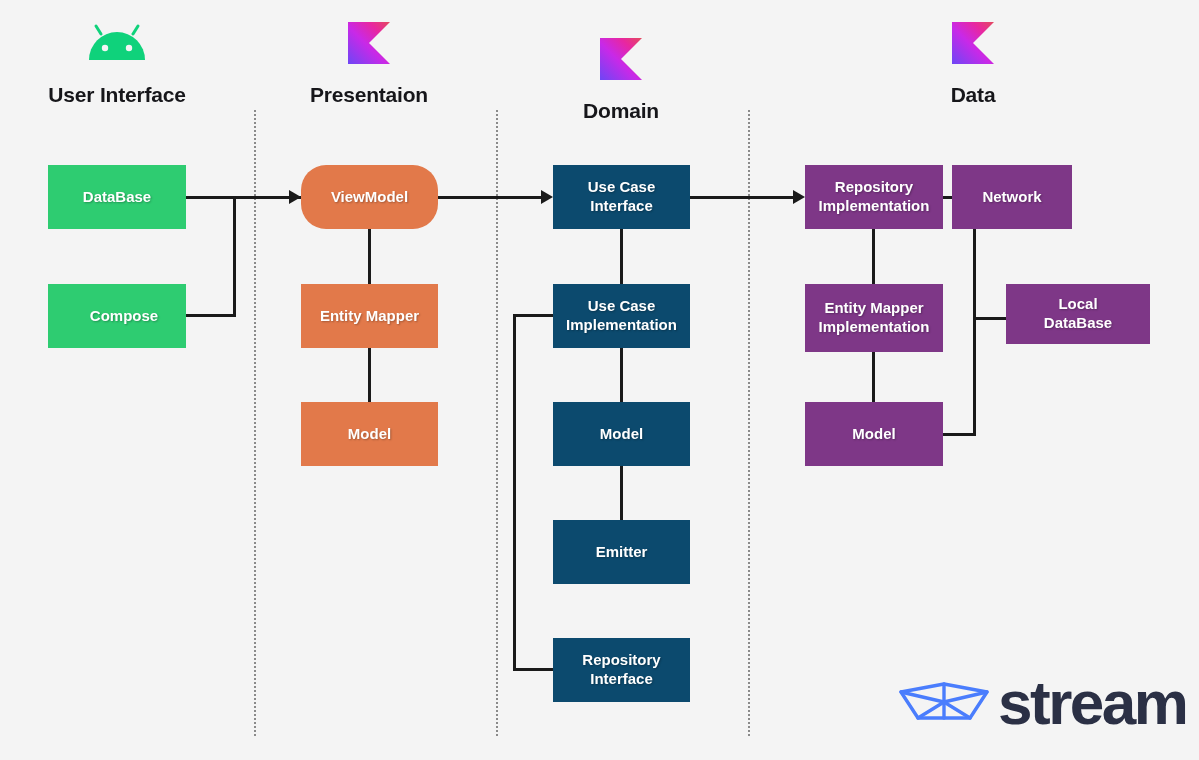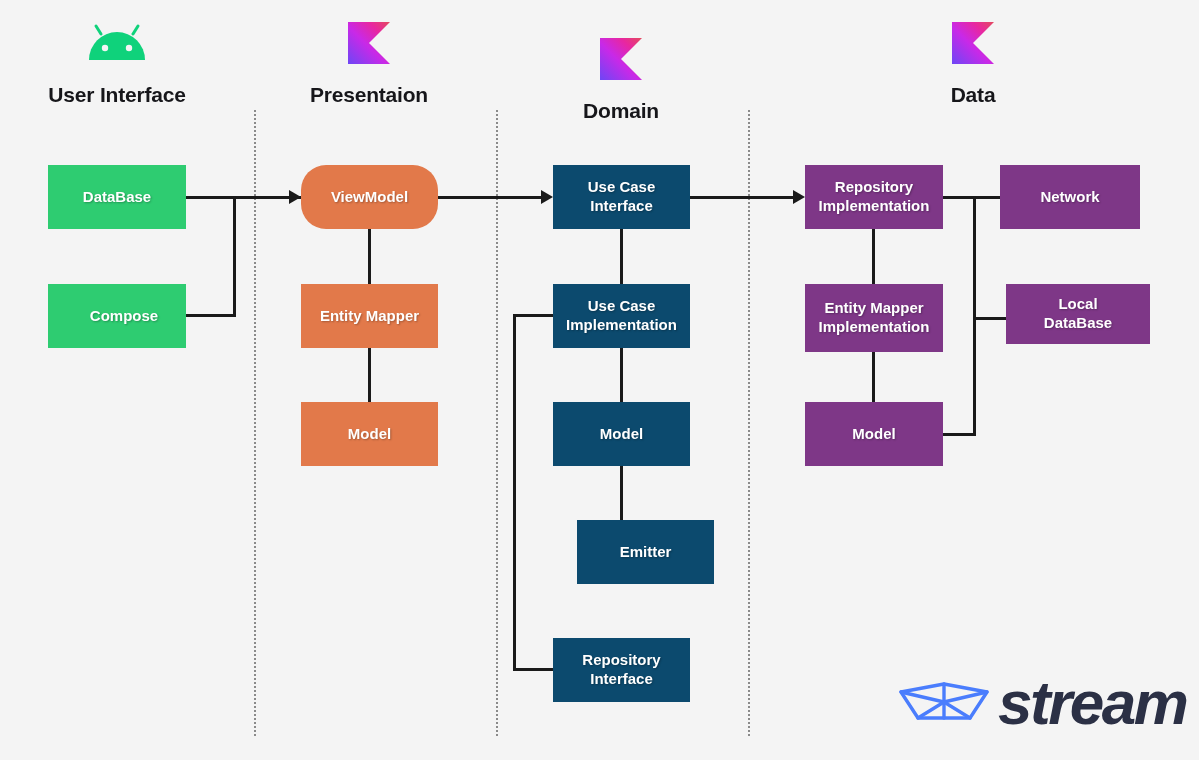--- a/index.html
+++ b/index.html
@@ -83,21 +83,20 @@
     border-top: 7px solid transparent;
     border-bottom: 7px solid transparent;
     border-left: 12px solid #1a1a1a;
   }
 
   
   #stream-logo {
     position: absolute;
     display: flex;
     align-items: center;
-    font-style: italic;
   }
   #stream-wordmark {
     font-size: 62px;
     font-weight: bold;
     color: #2b3045;
     letter-spacing: -2.5px;
     line-height: 0.8;
     margin-left: 8px;
     user-select: none;
   }
@@ -225,37 +224,37 @@
 
   <div class="node domain" style="left:553px; top:165px; width:137px; height:64px;">
     <span>Use Case<br>Interface</span>
   </div>
   <div class="node domain" style="left:553px; top:284px; width:137px; height:64px;">
     <span>Use Case<br>Implementation</span>
   </div>
   <div class="node domain" style="left:553px; top:402px; width:137px; height:64px;">
     <span>Model</span>
   </div>
-  <div class="node domain" style="left:553px; top:520px; width:137px; height:64px;margin-left:24px;">
+  <div class="node domain" style="left:553px; top:520px; width:137px; height:64px;">
     <span>Emitter</span>
   </div>
   <div class="node domain" style="left:553px; top:638px; width:137px; height:64px;">
     <span>Repository<br>Interface</span>
   </div>
 
   <div class="node data" style="left:805px; top:165px; width:138px; height:64px;">
     <span>Repository<br>Implementation</span>
   </div>
   <div class="node data" style="left:805px; top:284px; width:138px; height:68px;">
     <span>Entity Mapper<br>Implementation</span>
   </div>
   <div class="node data" style="left:805px; top:402px; width:138px; height:64px;">
     <span>Model</span>
   </div>
-  <div class="node data" style="left:1000px; top:165px; width:140px; height:64px;">
+  <div class="node data" style="left:952px; top:165px; width:120px; height:64px;">
     <span>Network</span>
   </div>
   <div class="node data" style="left:1006px; top:284px; width:144px; height:60px;">
     <span>Local<br>DataBase</span>
   </div>
 
   <div id="stream-logo" style="left:898px; top:678px;">
     <span>
       <svg width="92" height="42" viewBox="0 0 92 42">
         <g fill="none" stroke="#4a7dfd" stroke-width="3.4" stroke-linejoin="round" stroke-linecap="round">

